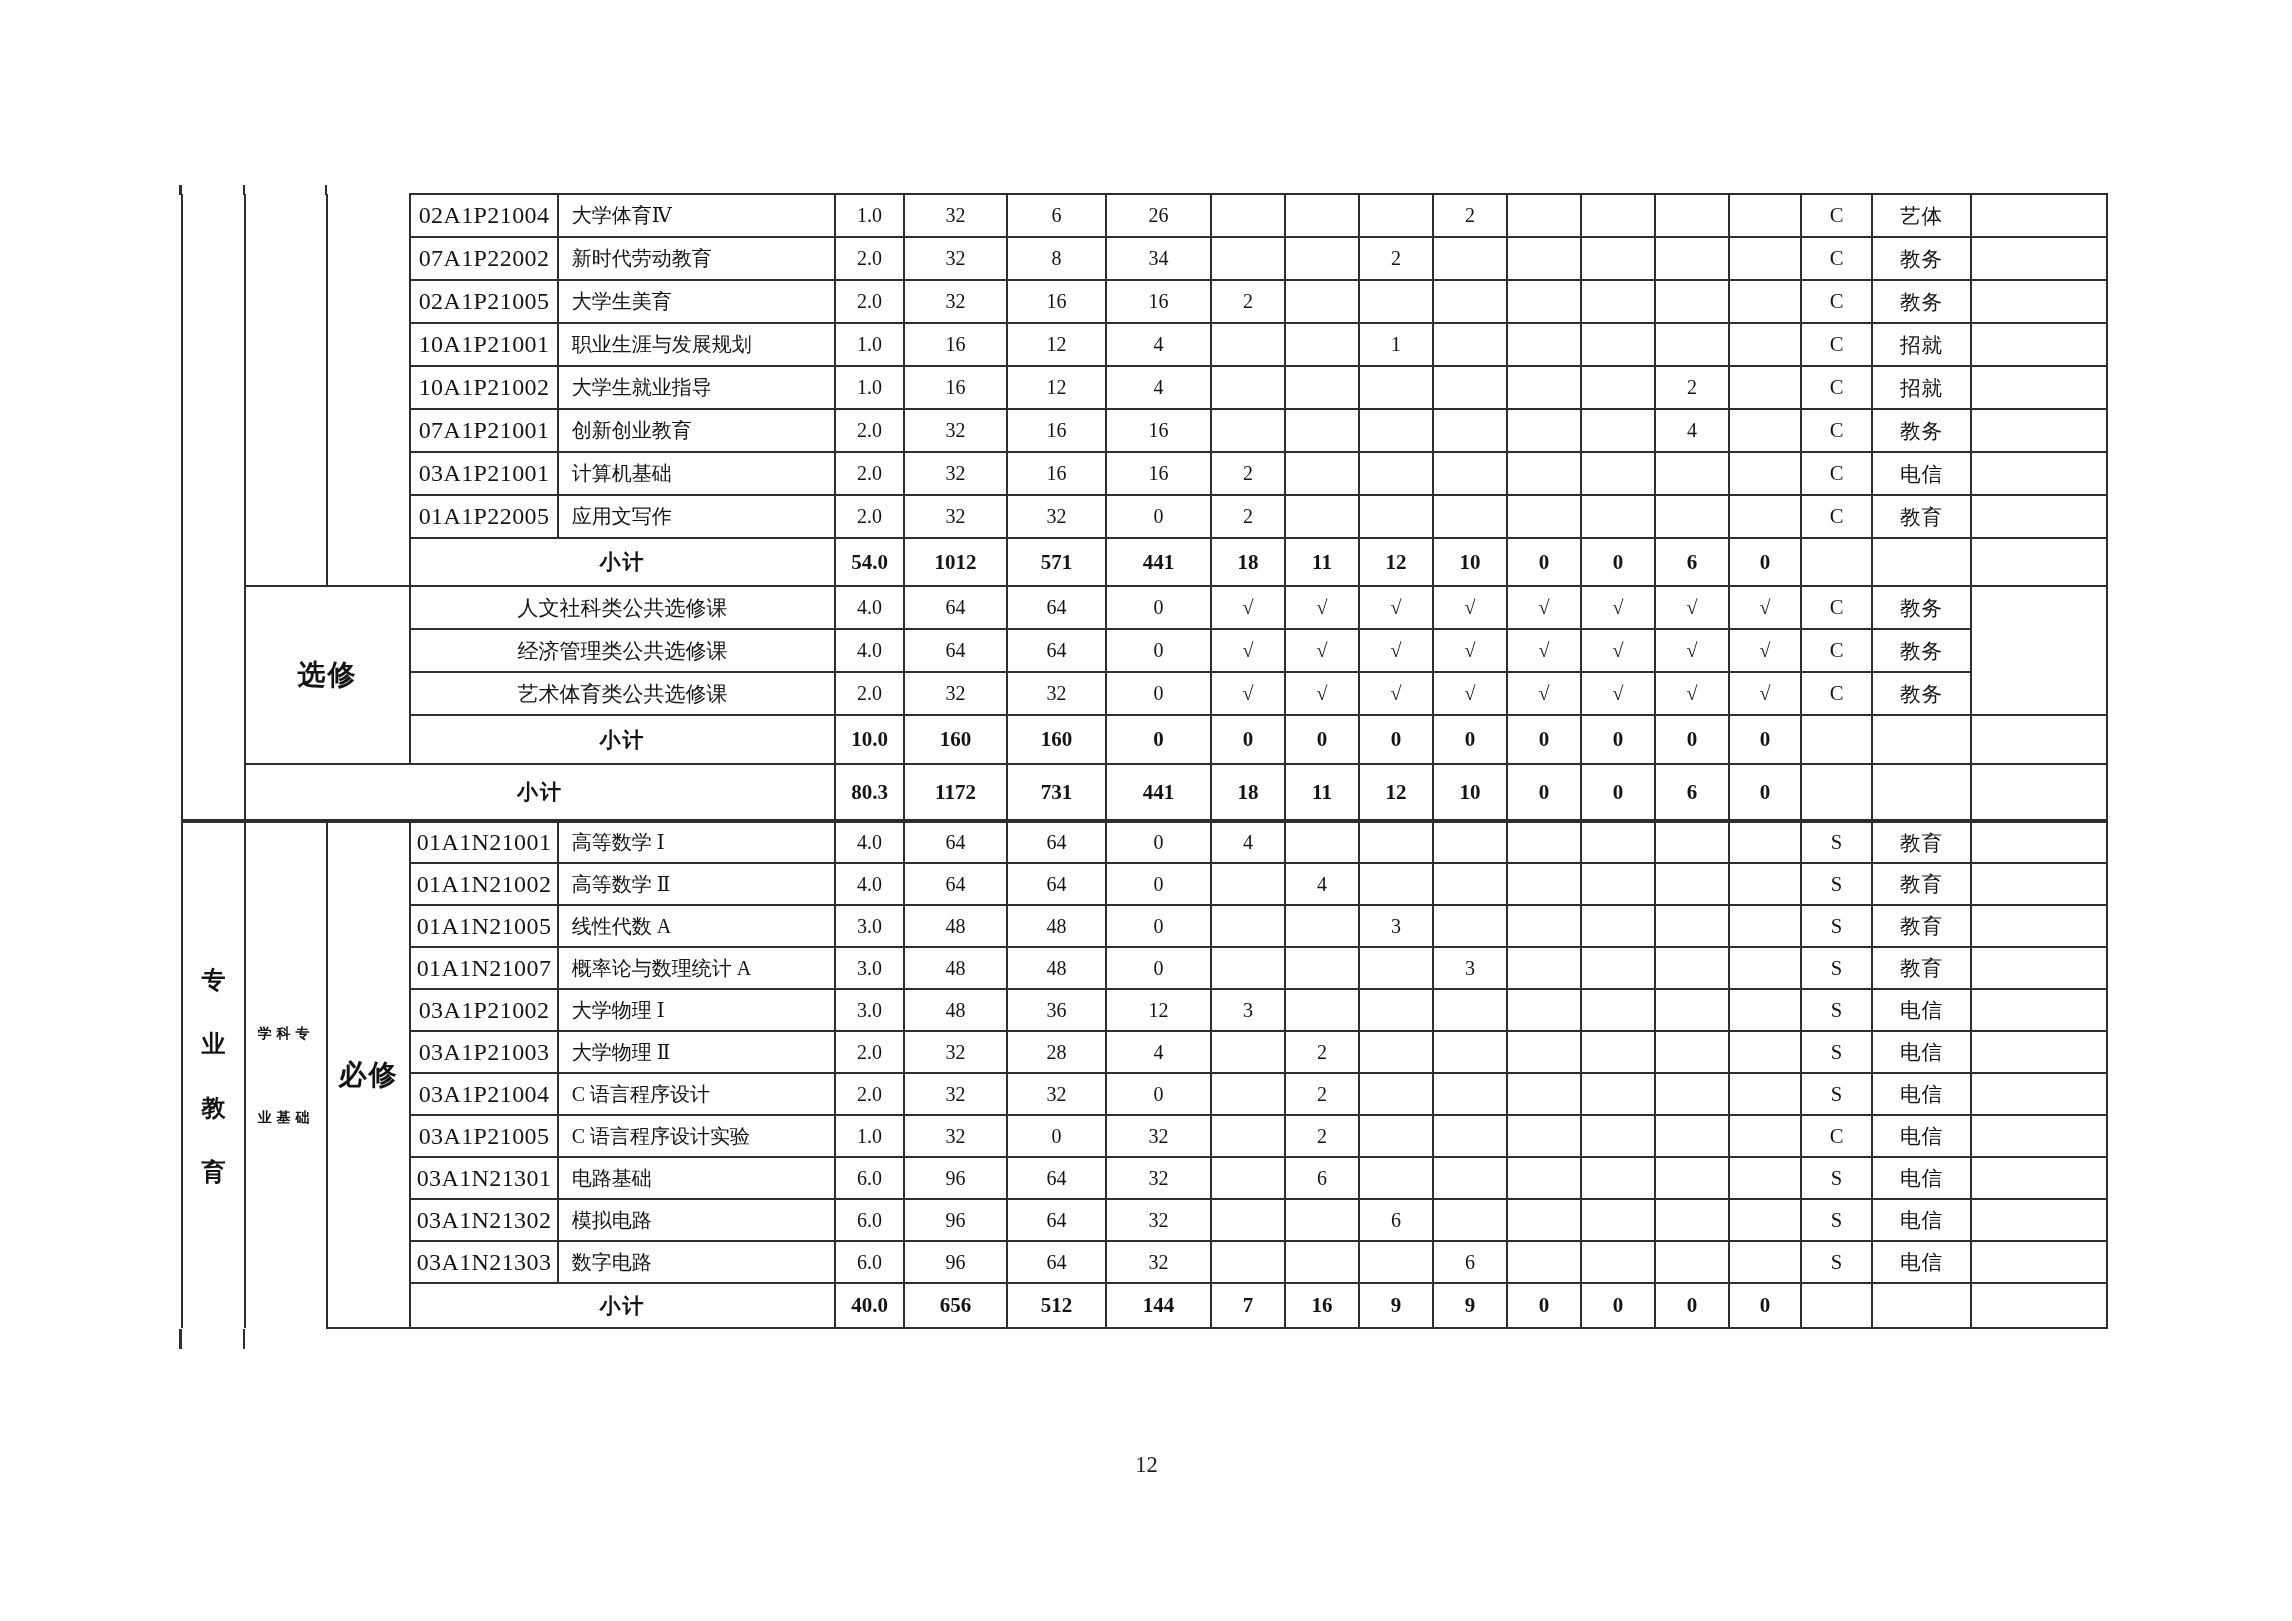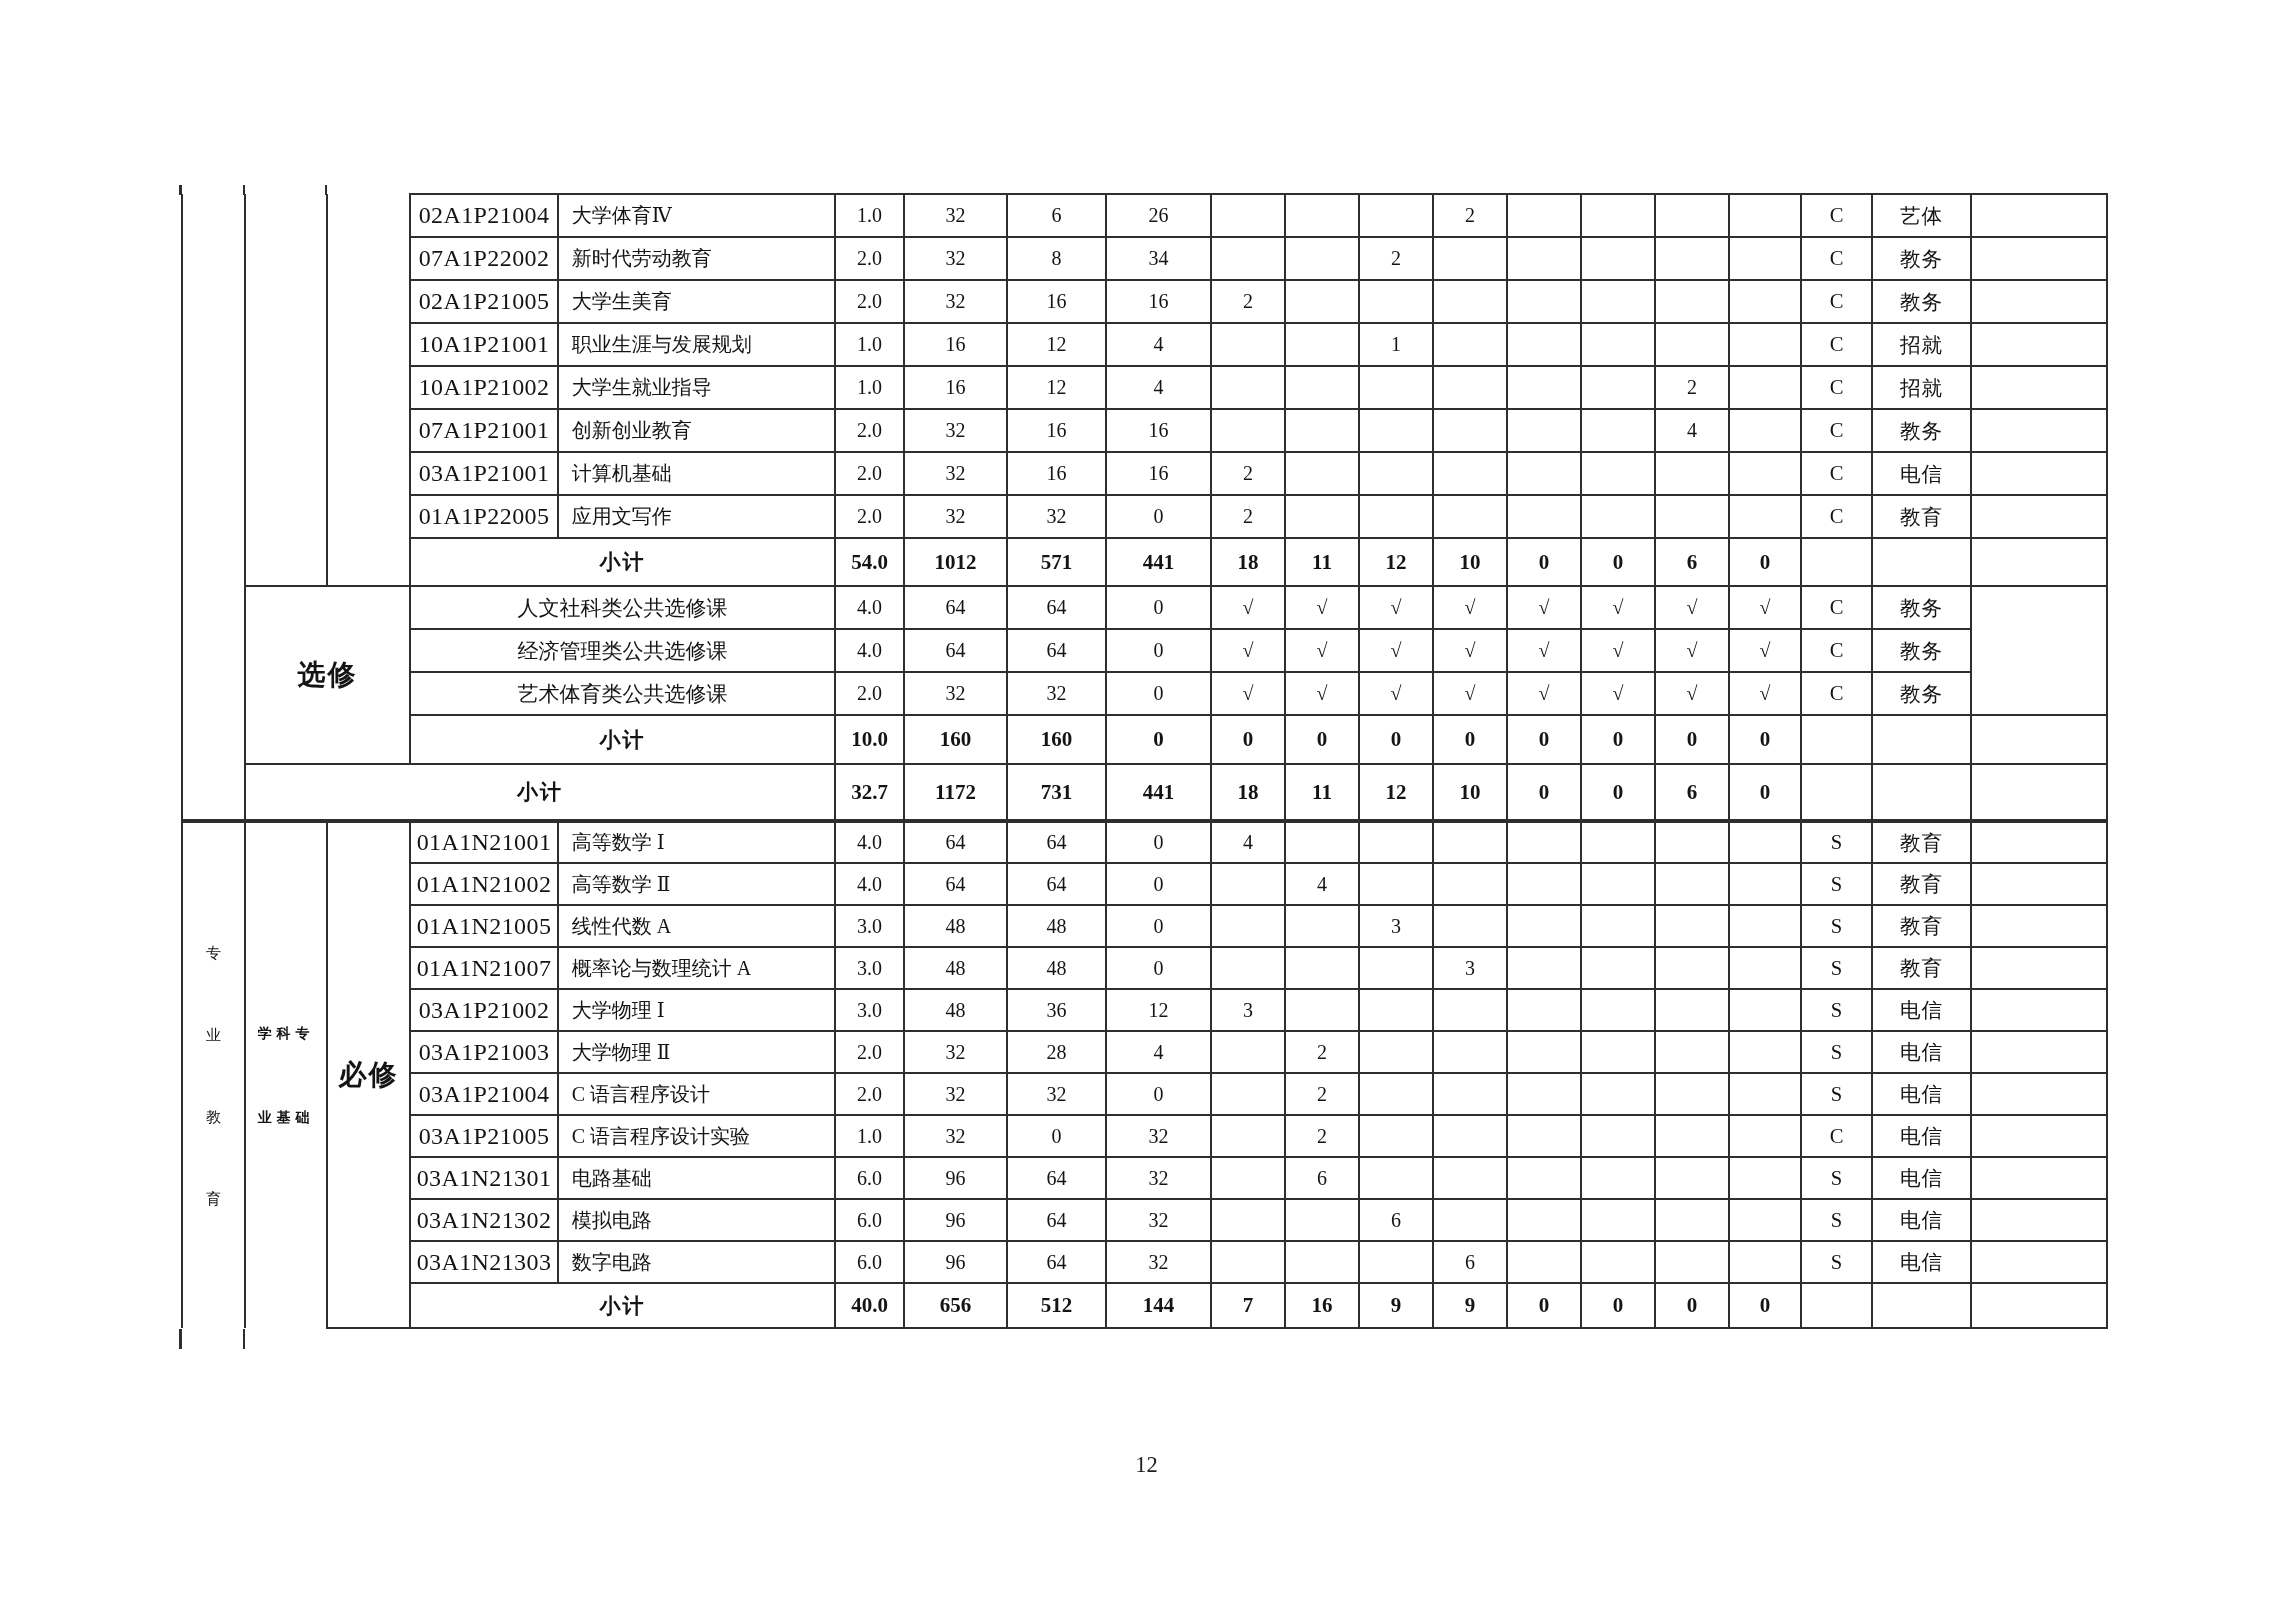--- a/index.html
+++ b/index.html
@@ -37,21 +37,21 @@
   td.dept{font-size:20.6px;letter-spacing:1px;}
 
   tr.h-sub1 td, tr.h-sub2 td, tr.h-sub3 td, tr.h-sub4 td{
     font-weight:700;font-size:21px;
   }
   td.subtotal-label{font-weight:700;font-size:22.5px;letter-spacing:2px;}
   td.group-label{font-weight:700;font-size:28px;letter-spacing:2px;}
 
   .vlabel1{
     width:29px;margin:0 auto;word-break:break-all;
-    line-height:82px;font-weight:400;font-size:15px;
+    line-height:64px;font-weight:700;font-size:24px;
   }
   .vlabel2{
     width:61px;margin:0 auto;word-break:break-all;
     line-height:84px;font-weight:700;font-size:14px;letter-spacing:4.9px;
   }
 
   td.open-top{border-top:none;}
   td.open-bottom{border-bottom:none;}
   td.thick-left{border-left:2.9px solid var(--line);}
   td.thick-right{border-right:2.9px solid var(--line);}
@@ -333,21 +333,21 @@
         <td class="num sem">0</td>
         <td class="num sem">0</td>
         <td class="num sem">0</td>
         <td class="num sem">0</td>
         <td class="typ"></td>
         <td class="dept"></td>
         <td class="remarks thick-right"></td>
       </tr>
       <tr class="h-sub3">
         <td class="subtotal-label divider-bottom" colspan="4">小计</td>
-        <td class="num divider-bottom">32.7</td>
+        <td class="num divider-bottom">80.3</td>
         <td class="num divider-bottom">1172</td>
         <td class="num divider-bottom">731</td>
         <td class="num divider-bottom">441</td>
         <td class="num sem divider-bottom">18</td>
         <td class="num sem divider-bottom">11</td>
         <td class="num sem divider-bottom">12</td>
         <td class="num sem divider-bottom">10</td>
         <td class="num sem divider-bottom">0</td>
         <td class="num sem divider-bottom">0</td>
         <td class="num sem divider-bottom">6</td>

